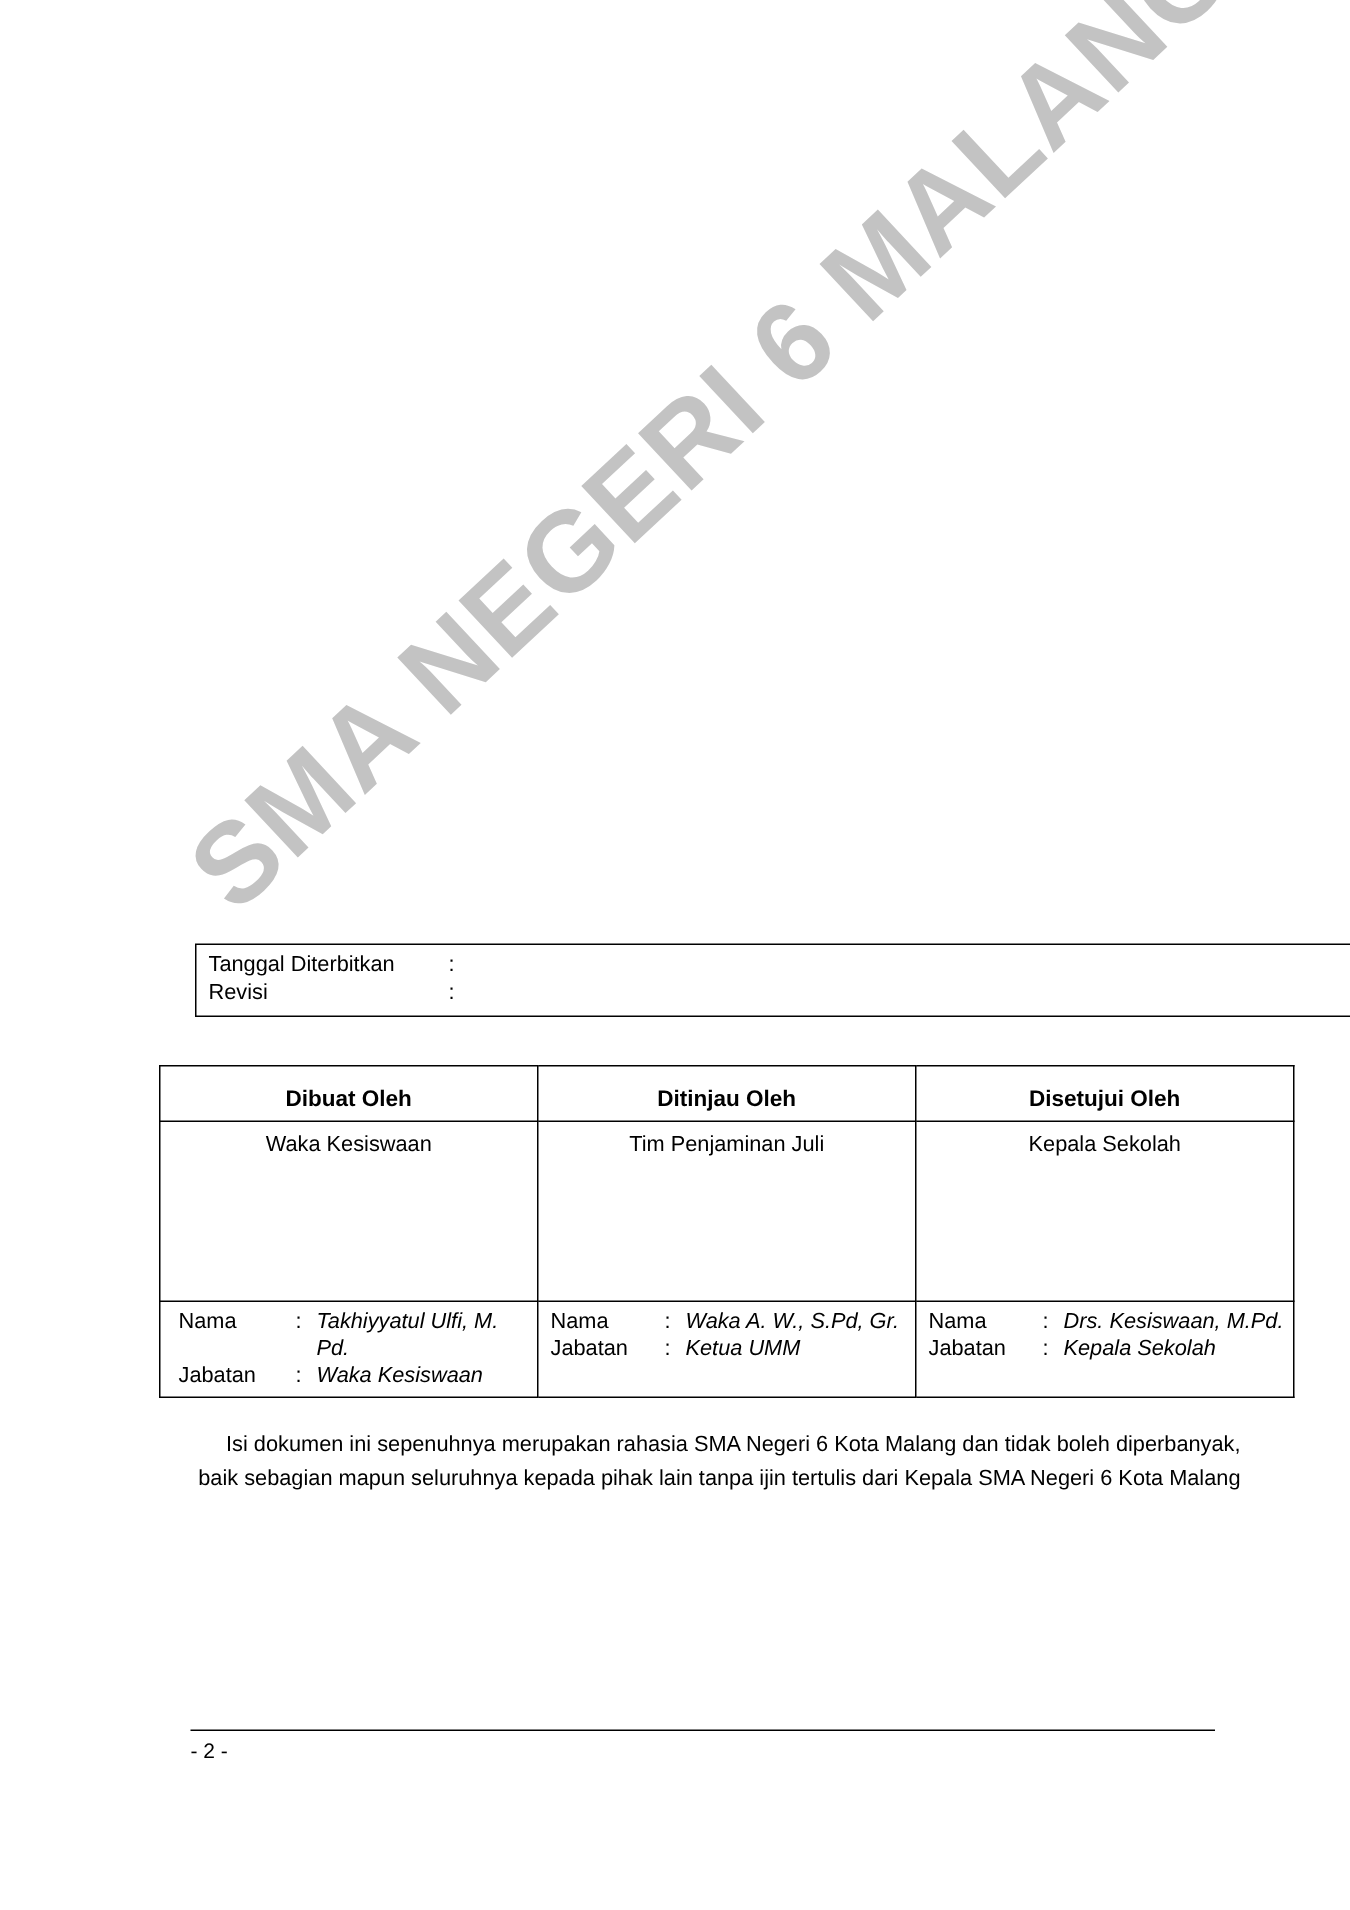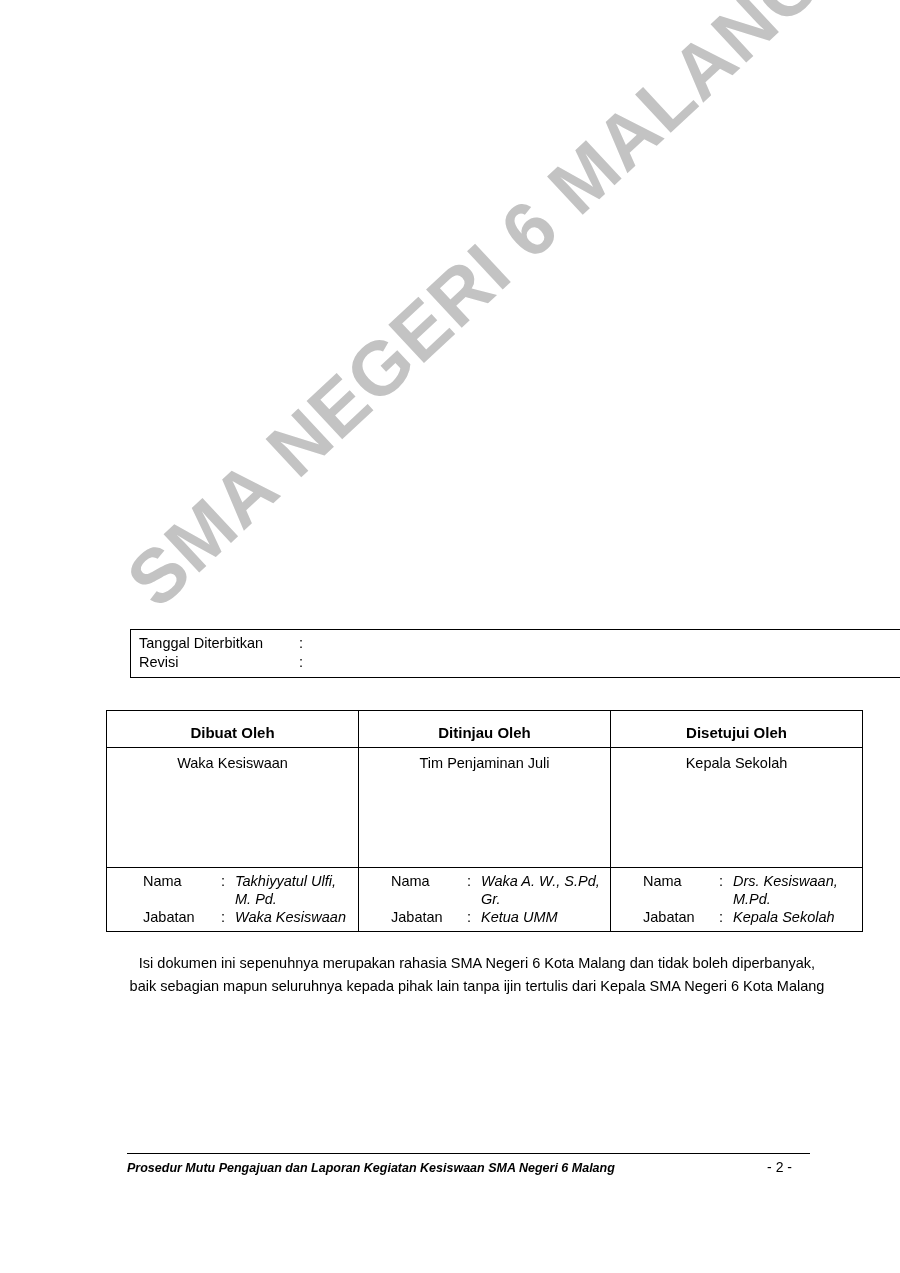--- a/index.html
+++ b/index.html
@@ -111,21 +111,20 @@
     border-bottom: 1px solid #000;
     font-size: 14.5px;
   }
   .sig-detail {
     padding: 4px 4px 5px 4px;
     font-size: 14.5px;
     line-height: 18px;
   }
   .detail-row {
     display: flex;
-    margin-left: 24px;
   }
   .detail-label {
     width: 86px;
     flex: 0 0 86px;
     padding-left: 8px;
     box-sizing: border-box;
   }
   .detail-label.narrow {
     width: 80px;
     flex: 0 0 80px;
@@ -141,21 +140,21 @@
   }
 
   
   .confidential {
     position: absolute;
     left: 127px;
     top: 952px;
     width: 700px;
     font-size: 14.5px;
     line-height: 23px;
-    text-align: center;
+    text-align: right;
   }
 
   
   .footer-rule {
     position: absolute;
     left: 127px;
     top: 1153px;
     width: 683px;
     border-top: 1px solid #000;
   }
@@ -246,21 +245,20 @@
           </div>
         </td>
       </tr>
     </tbody>
       </table>
 
     <div class="confidential">Isi dokumen ini sepenuhnya merupakan rahasia SMA Negeri 6 Kota Malang dan tidak boleh diperbanyak, baik sebagian mapun seluruhnya kepada pihak lain tanpa ijin tertulis dari Kepala SMA Negeri 6 Kota Malang</div>
 
     <div class="footer-rule"></div>
     <div class="footer">
-      <span>Prosedur Mutu Pengajuan dan Laporan Kegiatan Kesiswaan SMA Negeri 6 Malang</span>
       <span class="footer-page">- 2 -</span>
     </div>
 
   </div>
 
   <div class="watermark">
     <div class="watermark-text">SMA NEGERI 6 MALANG</div>
   </div>
 
 </div>

